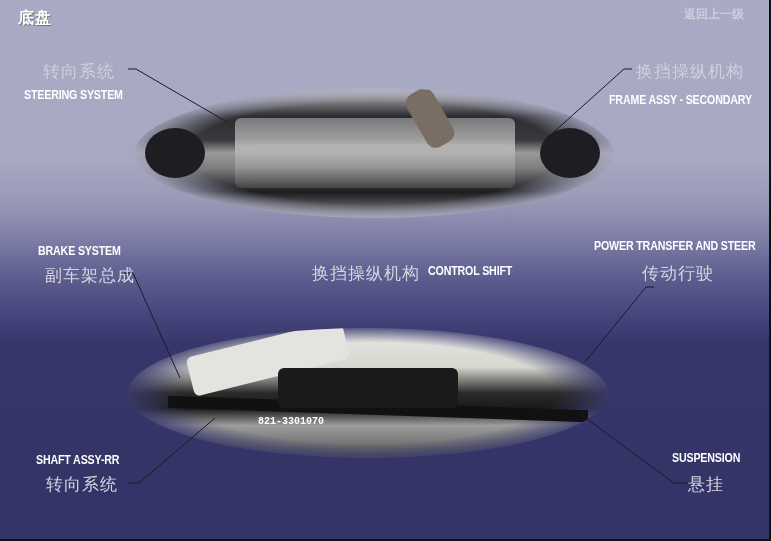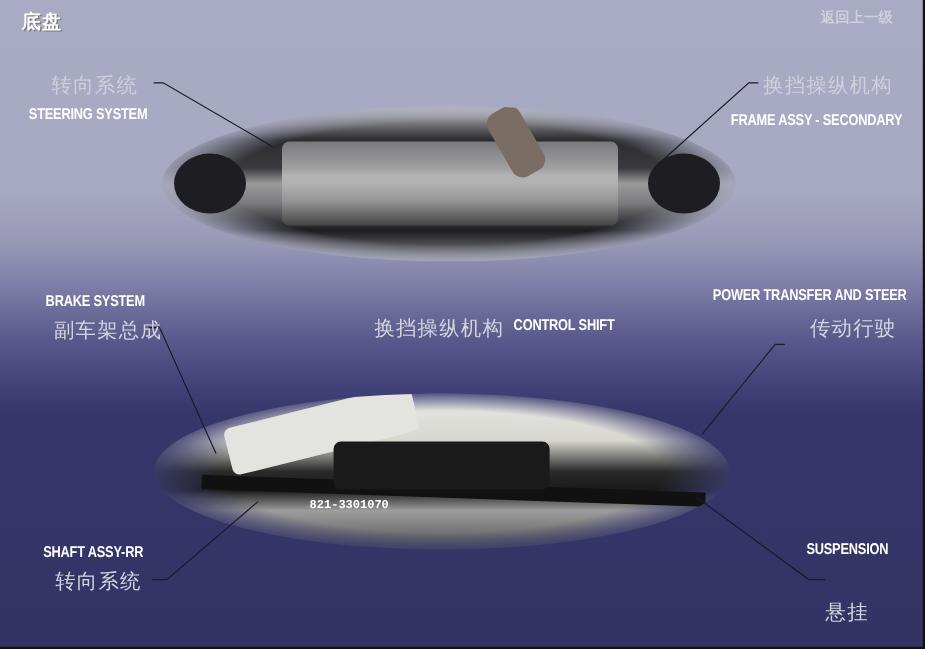--- a/index.html
+++ b/index.html
@@ -65,19 +65,19 @@
 <div class="cn light" style="left:636px;top:60px">换挡操纵机构</div>
 <div class="en" style="left:609px;top:92px">FRAME ASSY - SECONDARY</div>
 
 <div class="en" style="left:38px;top:243px">BRAKE SYSTEM</div>
 <div class="cn" style="left:45px;top:264px">副车架总成</div>
 
 <div class="cn" style="left:312px;top:262px">换挡操纵机构</div>
 <div class="en" style="left:428px;top:263px">CONTROL SHIFT</div>
 
 <div class="en" style="left:594px;top:238px">POWER TRANSFER AND STEER</div>
-<div class="cn" style="left:675px;top:262px">传动行驶</div>
+<div class="cn" style="left:642px;top:262px">传动行驶</div>
 
 <div class="en" style="left:36px;top:452px">SHAFT ASSY-RR</div>
 <div class="cn" style="left:46px;top:473px">转向系统</div>
 
 <div class="en" style="left:672px;top:450px">SUSPENSION</div>
-<div class="cn" style="left:688px;top:499px">悬挂</div>
+<div class="cn" style="left:688px;top:473px">悬挂</div>
 
 </body></html>

